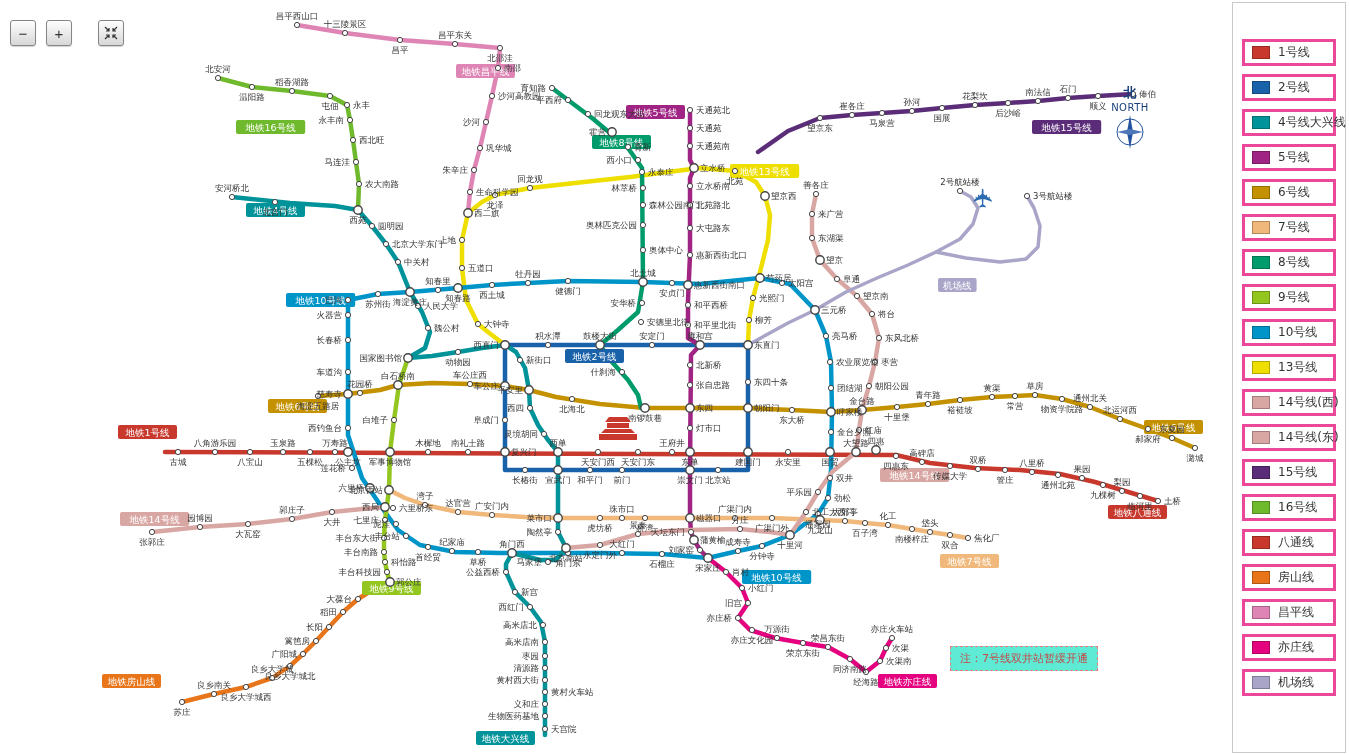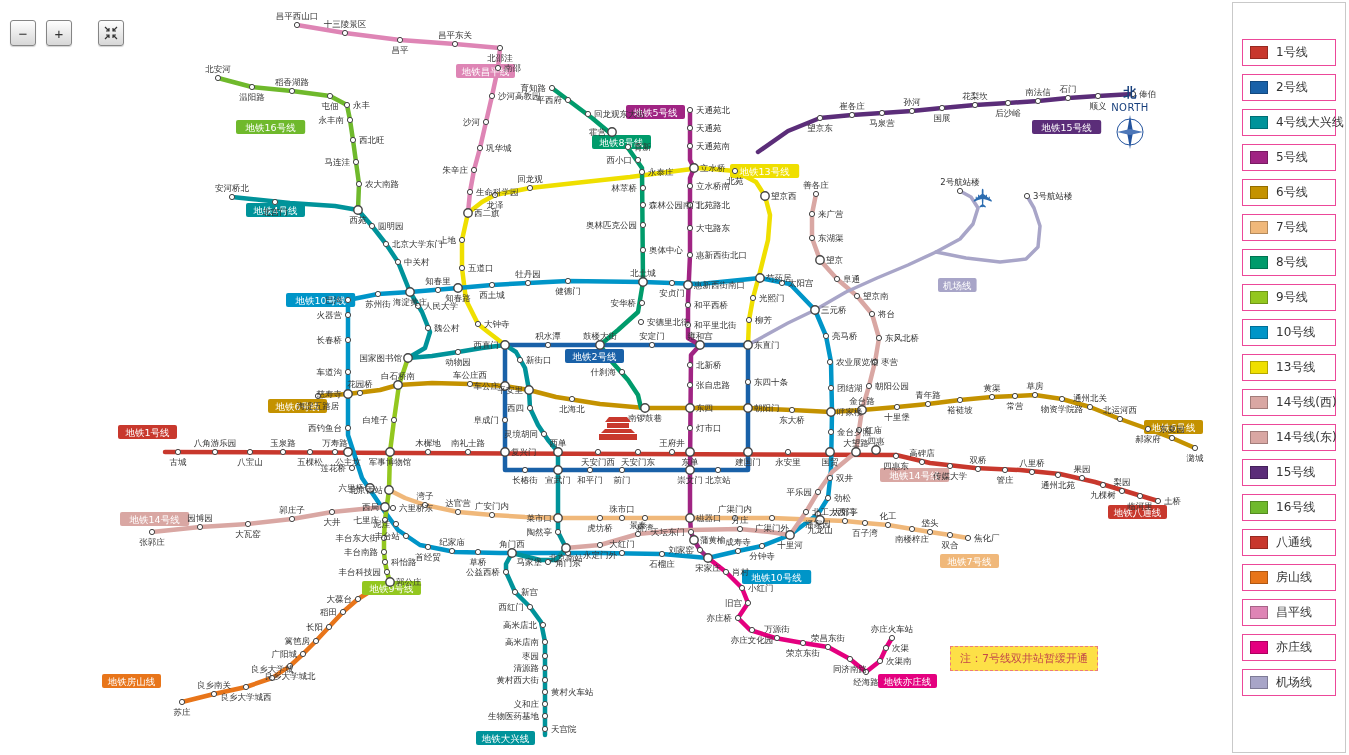--- a/index.html
+++ b/index.html
@@ -7,29 +7,29 @@
   .app{position:relative;width:1349px;height:755px;background:#fff;overflow:hidden;
        font-family:"DejaVu Sans","Liberation Sans",sans-serif}
   .controls{position:absolute;left:10px;top:20px;z-index:10;display:flex;align-items:center}
   .ctrl-btn{width:26px;height:26px;margin-right:10px;border:1px solid #858585;border-radius:3px;
        background:linear-gradient(#fefefe,#d7d7d7);font-size:15px;color:#333;display:flex;
        align-items:center;justify-content:center;cursor:pointer;box-shadow:0 1px 1px rgba(0,0,0,.18);padding:0}
   .ctrl-fit{margin-left:16px}
   #map-svg{position:absolute;left:0;top:0}
   .legend{position:absolute;top:2px;right:3px;bottom:2px;width:114px;background:#fff;
        border:1px solid #c9c9c9;padding:36px 9px 6px;z-index:8}
-  .legend-item{display:flex;align-items:center;height:27px;border:1px solid #ec4899;background:#fff;
+  .legend-item{display:flex;align-items:center;height:27px;border:3px solid #ec4899;background:#fff;
        padding:0 7px;margin-bottom:8px}
   .swatch{width:18px;height:13px;margin-right:8px;border:1px solid rgba(0,0,0,.25);flex:none}
   .legend-label{font-size:12px;color:#333;white-space:nowrap}
   .compass{position:absolute;left:1106px;top:84px;width:48px;text-align:center;color:#173f7c;z-index:5}
   .compass-cn{font-size:13px;font-weight:bold}
   .compass-en{font-size:10px;font-weight:normal;letter-spacing:.5px}
   .note{position:absolute;left:950px;top:646px;border:1px dashed #ec7b7b;color:#c34a4a;font-size:11px;
-       line-height:1;padding:6px 9px;background:#fde047;white-space:nowrap;z-index:6}
+       line-height:1;padding:6px 9px;background:#5eead4;white-space:nowrap;z-index:6}
 </style>
 </head>
 <body>
 
 <div class="app">
 
   <div class="controls">
     <button class="ctrl-btn">−</button>
     <button class="ctrl-btn">+</button>
     <button class="ctrl-btn ctrl-fit">

